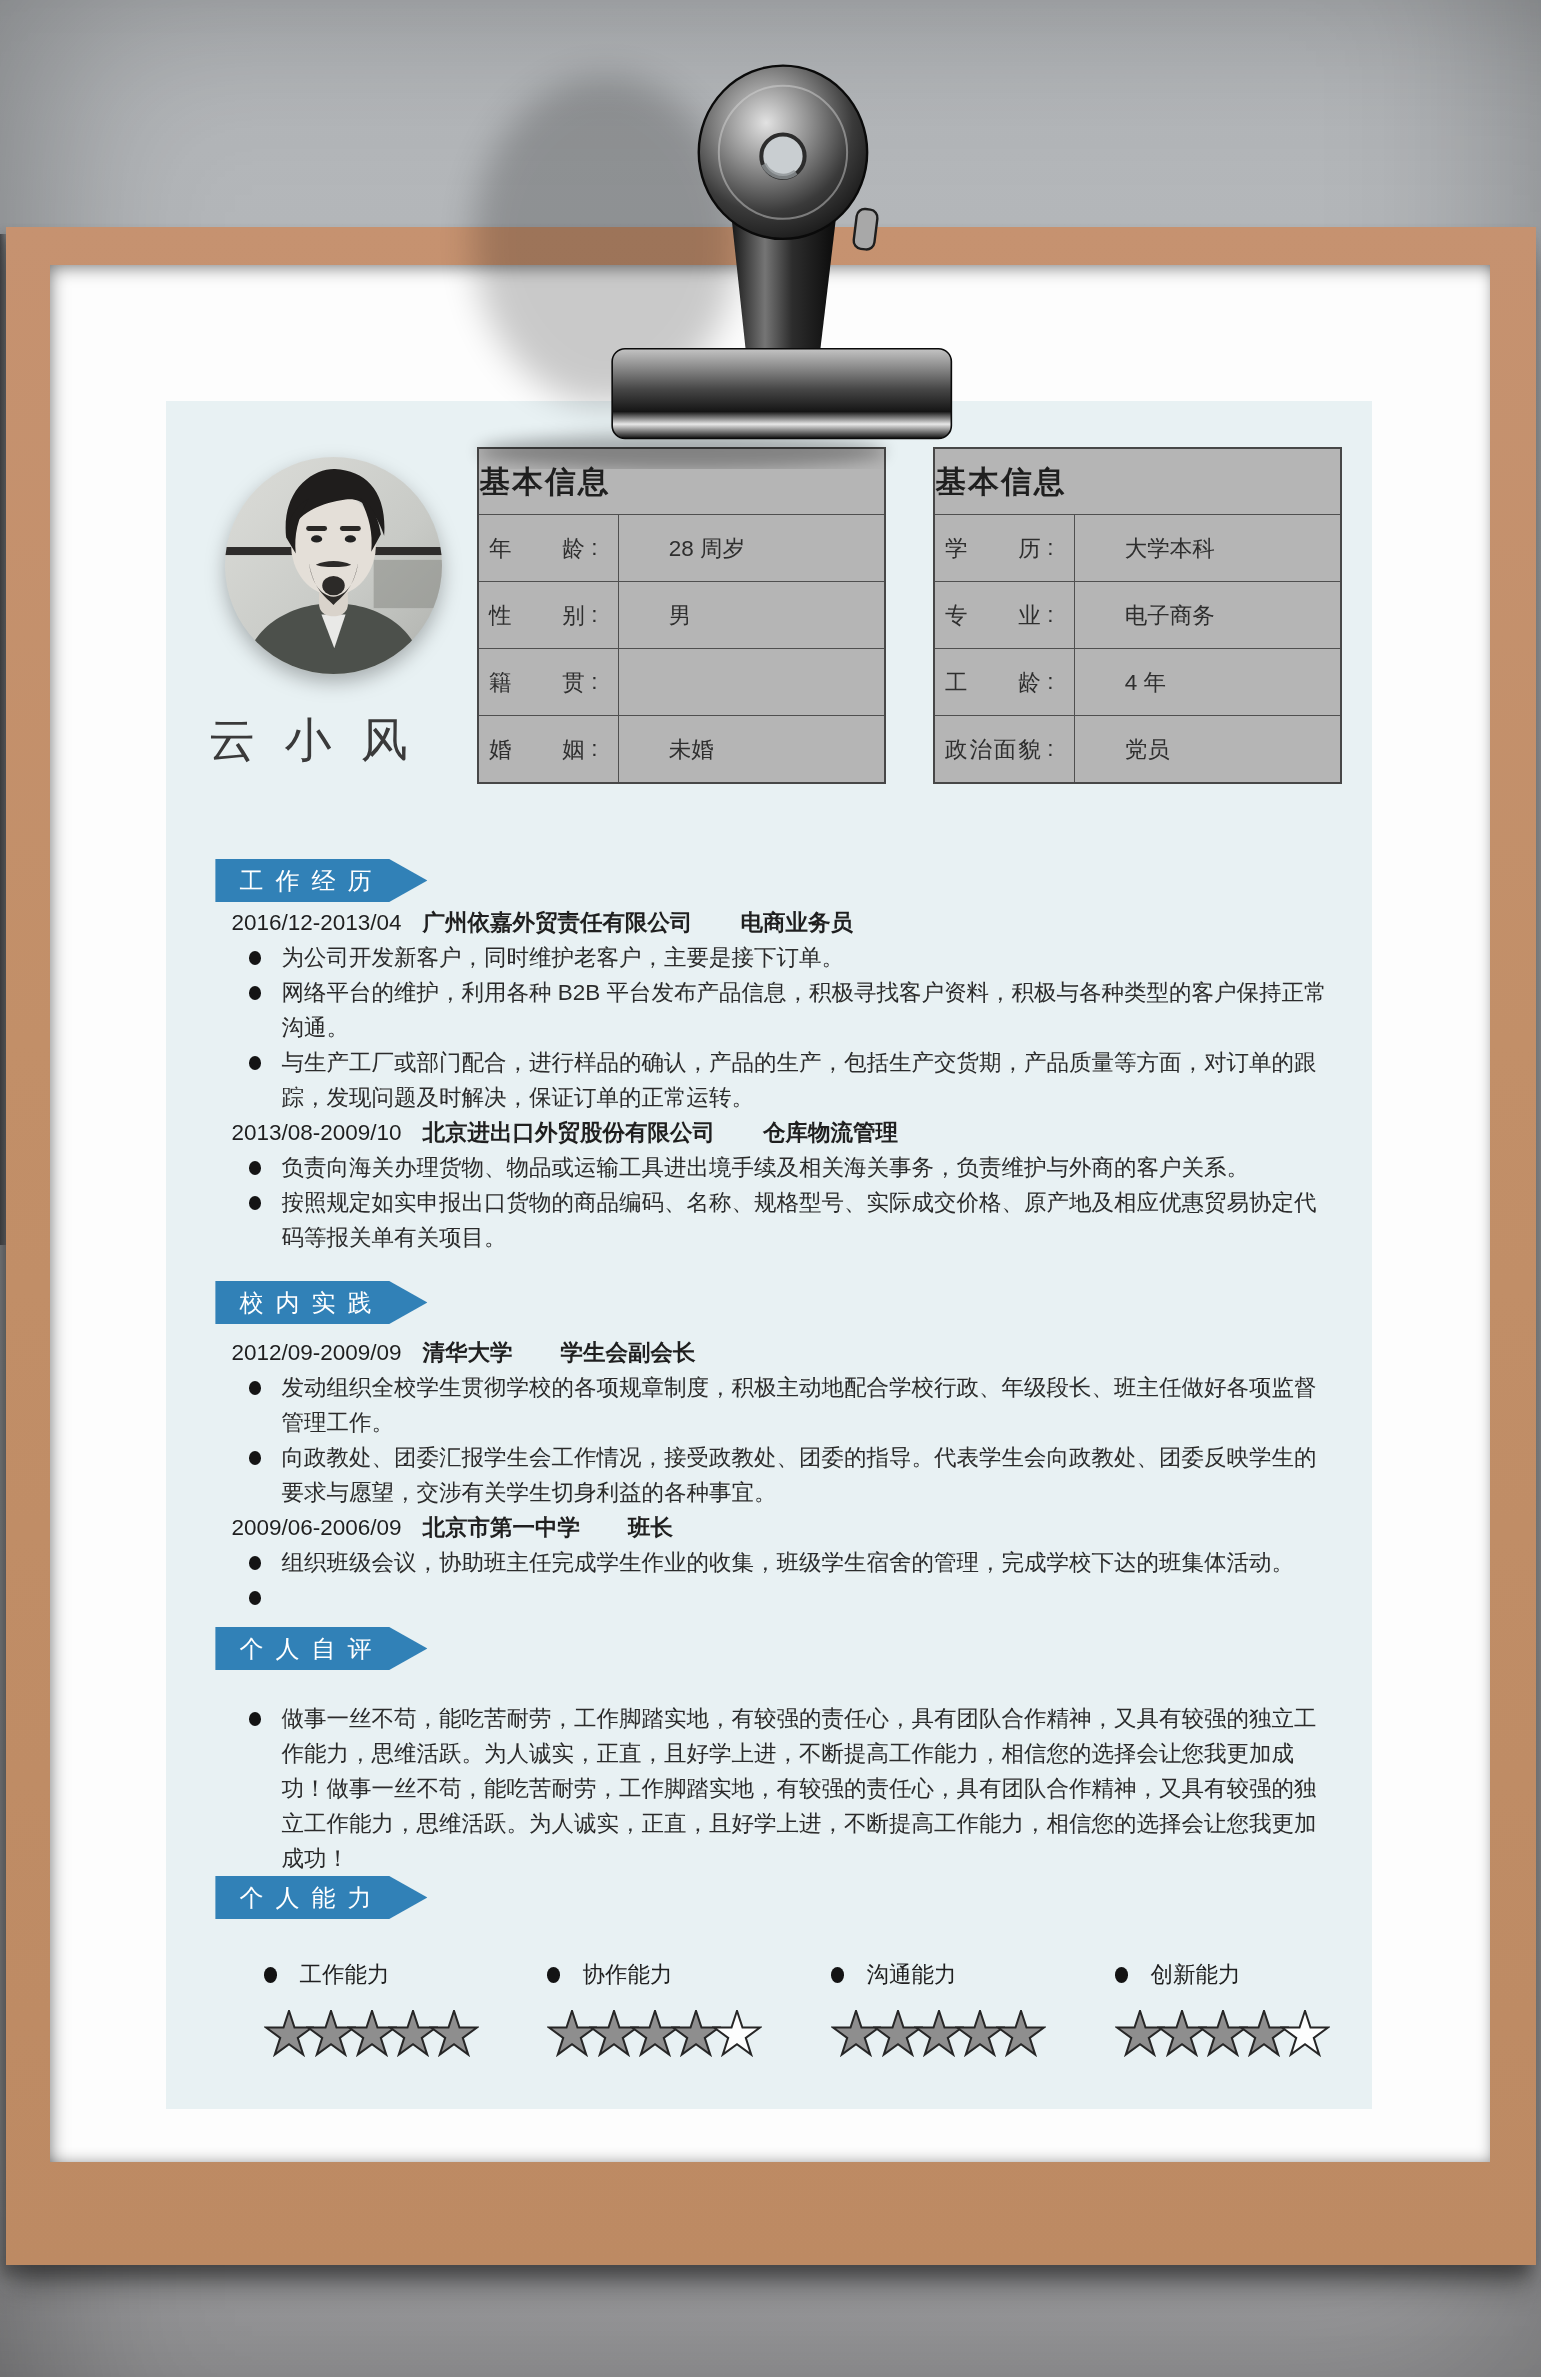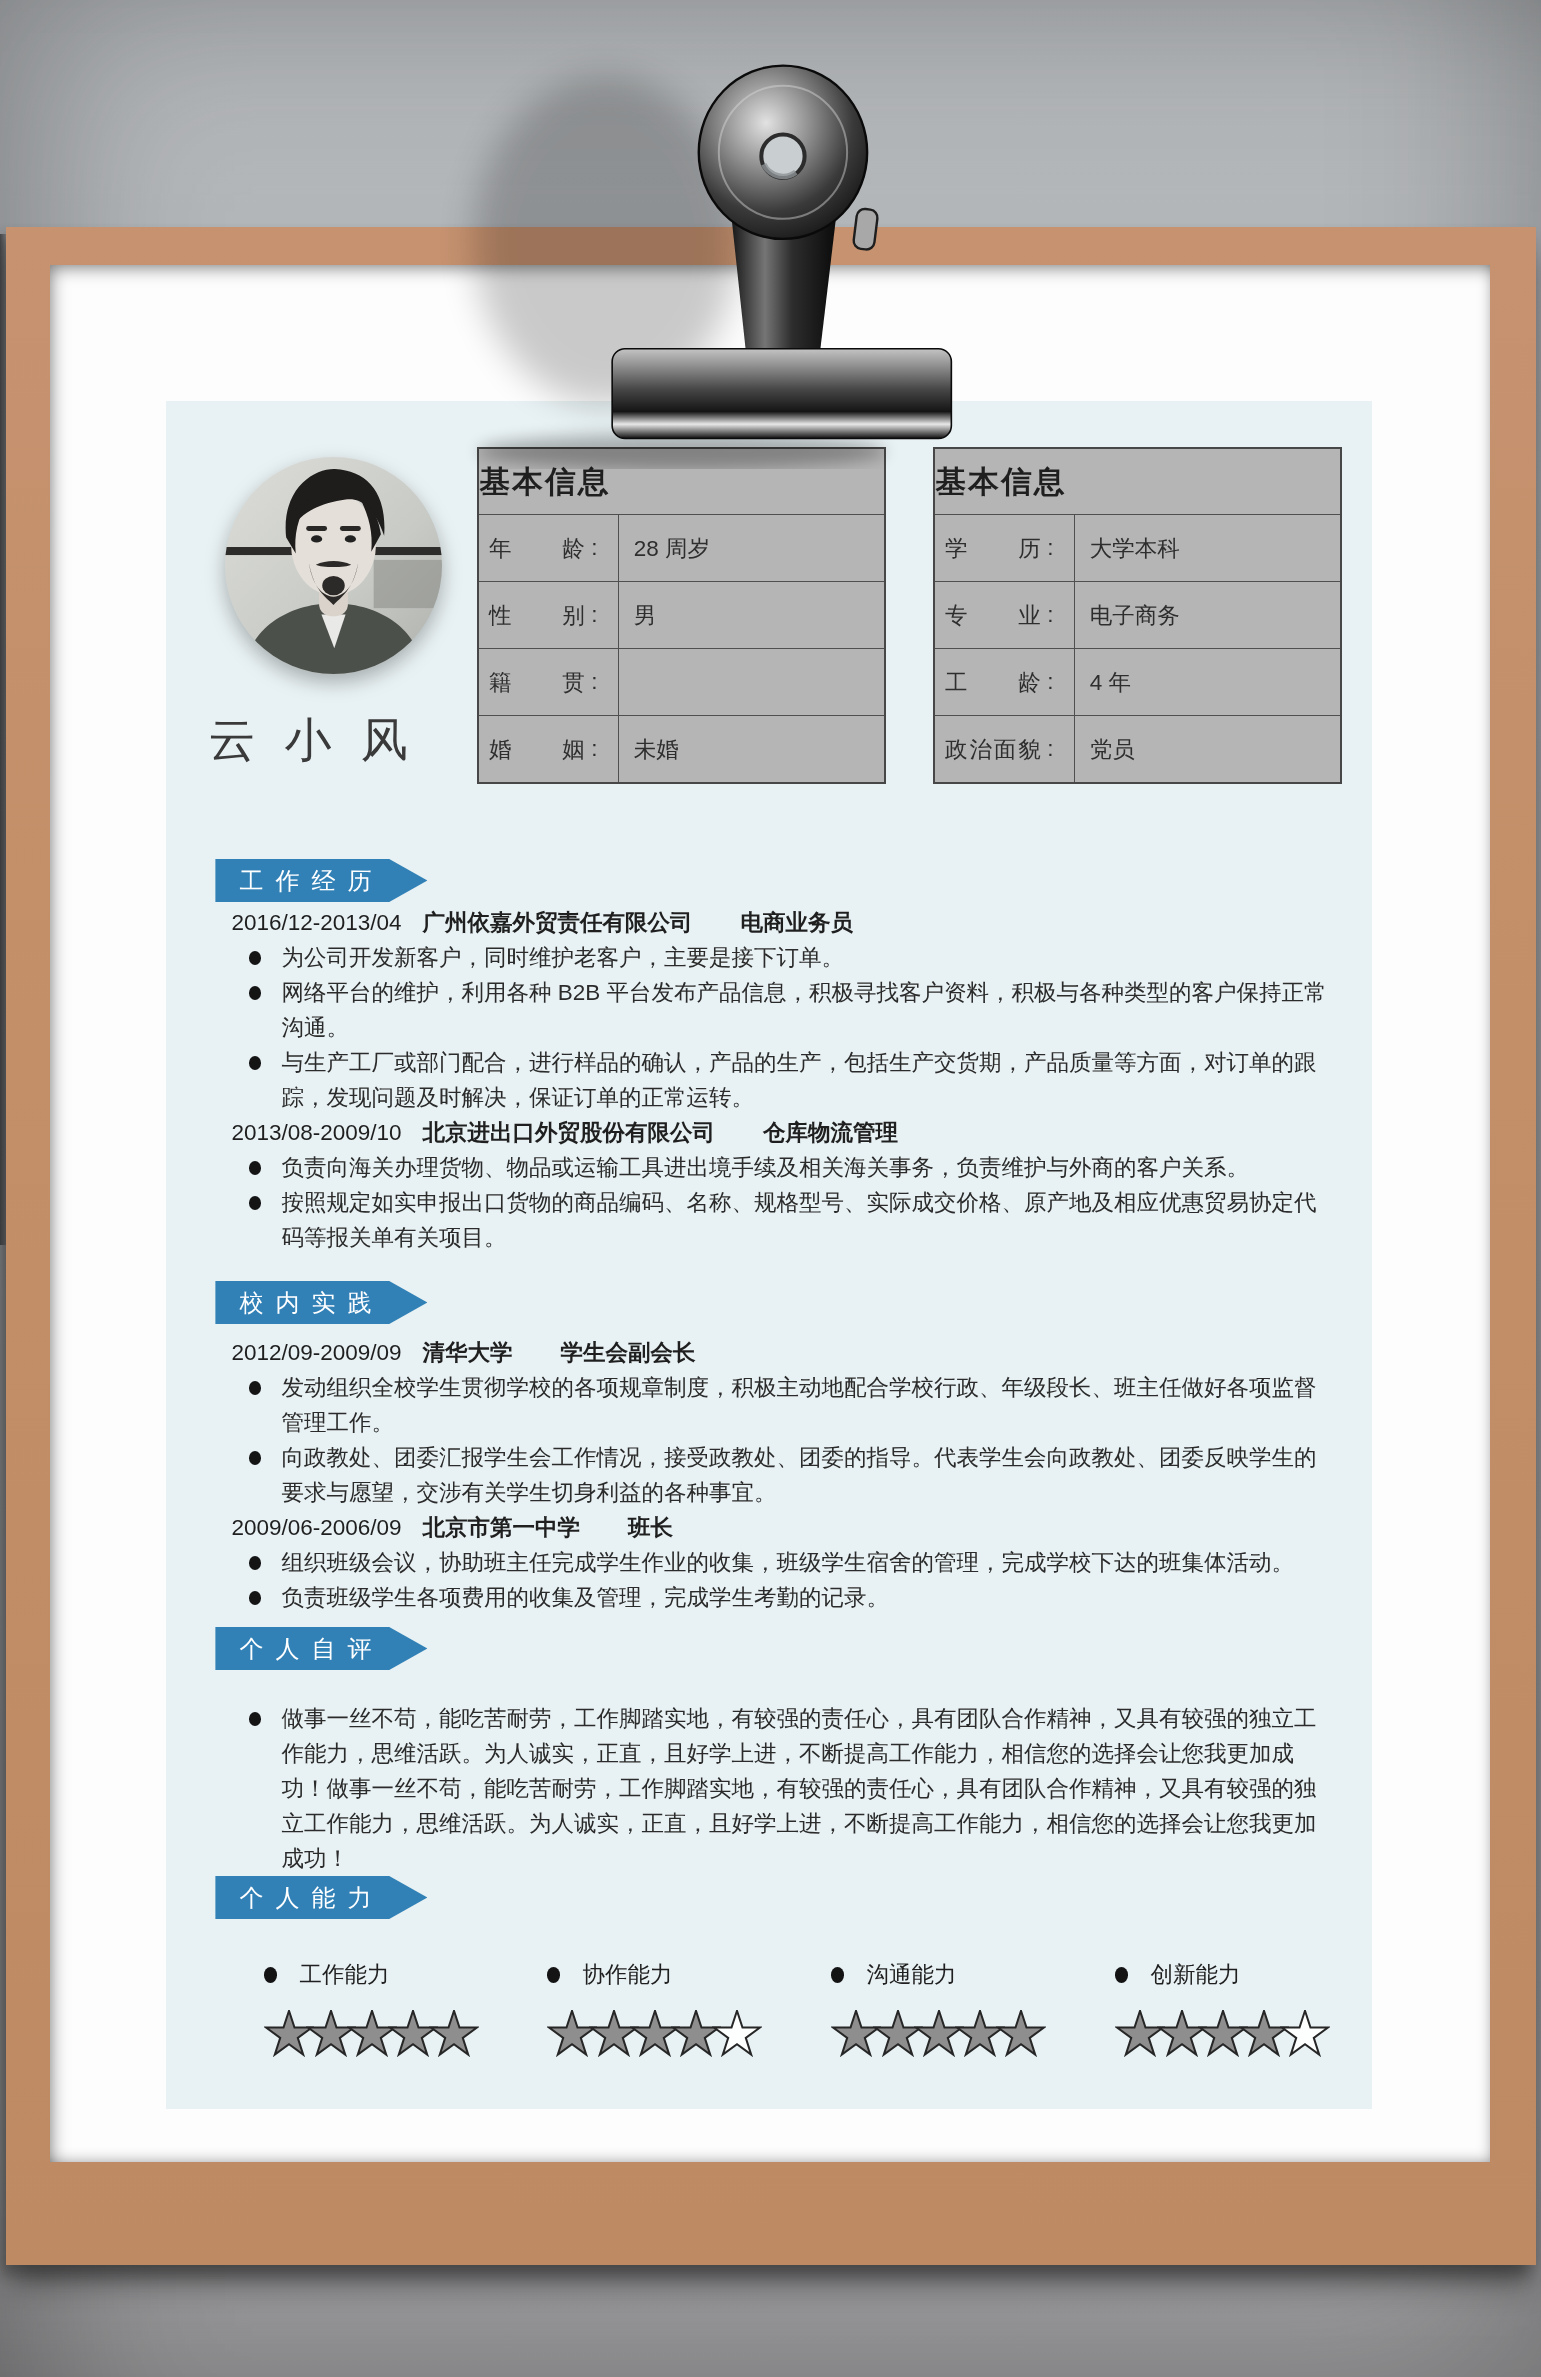--- a/index.html
+++ b/index.html
@@ -22,21 +22,21 @@
   
   .photo{position:absolute;left:59px;top:56px;width:217px;height:217px;
     filter:drop-shadow(0 8px 9.6px rgba(0,0,0,.28));}
   .name{position:absolute;left:42px;top:313px;font-size:47px;line-height:51px;
     color:#3a3a3a;letter-spacing:0.62em;white-space:nowrap;}
   
   .info-table{position:absolute;top:46px;width:409px;background:#b5b5b5;
     border:2.4px solid #474747;box-sizing:border-box;color:#2e2e2e;}
   .t-header{height:65px;line-height:65px;font-weight:bold;
     font-size:30.5px;letter-spacing:2.4px;color:#1f1f1f;}
-  .t-row{display:flex;height:66px;border-top:1.6px solid #4f4f4f;}
+  .t-row{display:flex;height:66px;border-top:1.6px solid #4f4f4f;gap:35px;}
   .t-label{width:140px;border-right:1.6px solid #4f4f4f;display:flex;align-items:center;
     padding:0 21px 0 9.6px;box-sizing:border-box;font-size:22.5px;}
   .lbl{flex:1;text-align:justify;text-align-last:justify;}
   .colon{margin-left:6.4px;}
   .t-value{flex:1;display:flex;align-items:center;padding-left:14.4px;font-size:22.5px;}
   
   .banner{position:absolute;left:49px;width:212px;height:43px;background:#3181b7;
     color:#ffffff;font-size:24px;letter-spacing:12px;line-height:43px;padding-left:24px;
     box-sizing:border-box;white-space:nowrap;
     clip-path:polygon(0 0,82% 0,100% 50%,82% 100%,0 100%);
@@ -115,21 +115,21 @@
           <div class="entry-head"><span class="period">2013/08-2009/10</span><span class="org">北京进出口外贸股份有限公司</span><span class="role">仓库物流管理</span></div>
           <div class="bullet"><span class="dot"></span><span class="btext">负责向海关办理货物、物品或运输工具进出境手续及相关海关事务，负责维护与外商的客户关系。</span></div>
           <div class="bullet"><span class="dot"></span><span class="btext">按照规定如实申报出口货物的商品编码、名称、规格型号、实际成交价格、原产地及相应优惠贸易协定代码等报关单有关项目。</span></div>
         </div>
       <div class="section-body" id="school-body" style="top:934px">
           <div class="entry-head"><span class="period">2012/09-2009/09</span><span class="org">清华大学</span><span class="role">学生会副会长</span></div>
           <div class="bullet"><span class="dot"></span><span class="btext">发动组织全校学生贯彻学校的各项规章制度，积极主动地配合学校行政、年级段长、班主任做好各项监督管理工作。</span></div>
           <div class="bullet"><span class="dot"></span><span class="btext">向政教处、团委汇报学生会工作情况，接受政教处、团委的指导。代表学生会向政教处、团委反映学生的要求与愿望，交涉有关学生切身利益的各种事宜。</span></div>
           <div class="entry-head"><span class="period">2009/06-2006/09</span><span class="org">北京市第一中学</span><span class="role">班长</span></div>
           <div class="bullet"><span class="dot"></span><span class="btext">组织班级会议，协助班主任完成学生作业的收集，班级学生宿舍的管理，完成学校下达的班集体活动。</span></div>
-          <div class="bullet"><span class="dot"></span><span class="btext">负责班级学生各项费用的收集及管理，完成学生考勤的记录。</span></div>
+          <div class="bullet"><span class="dot"></span></div>
         </div>
       <div class="section-body" id="selfeval-body" style="top:1300px">
           <div class="bullet"><span class="dot"></span><span class="btext">做事一丝不苟，能吃苦耐劳，工作脚踏实地，有较强的责任心，具有团队合作精神，又具有较强的独立工作能力，思维活跃。为人诚实，正直，且好学上进，不断提高工作能力，相信您的选择会让您我更加成功！做事一丝不苟，能吃苦耐劳，工作脚踏实地，有较强的责任心，具有团队合作精神，又具有较强的独立工作能力，思维活跃。为人诚实，正直，且好学上进，不断提高工作能力，相信您的选择会让您我更加成功！</span></div>
         </div>
 
     <div class="info-table" style="left: 311px;">
           <div class="t-header">基本信息</div>
           <div class="t-row">
             <div class="t-label">
               <span class="lbl">年龄</span>

